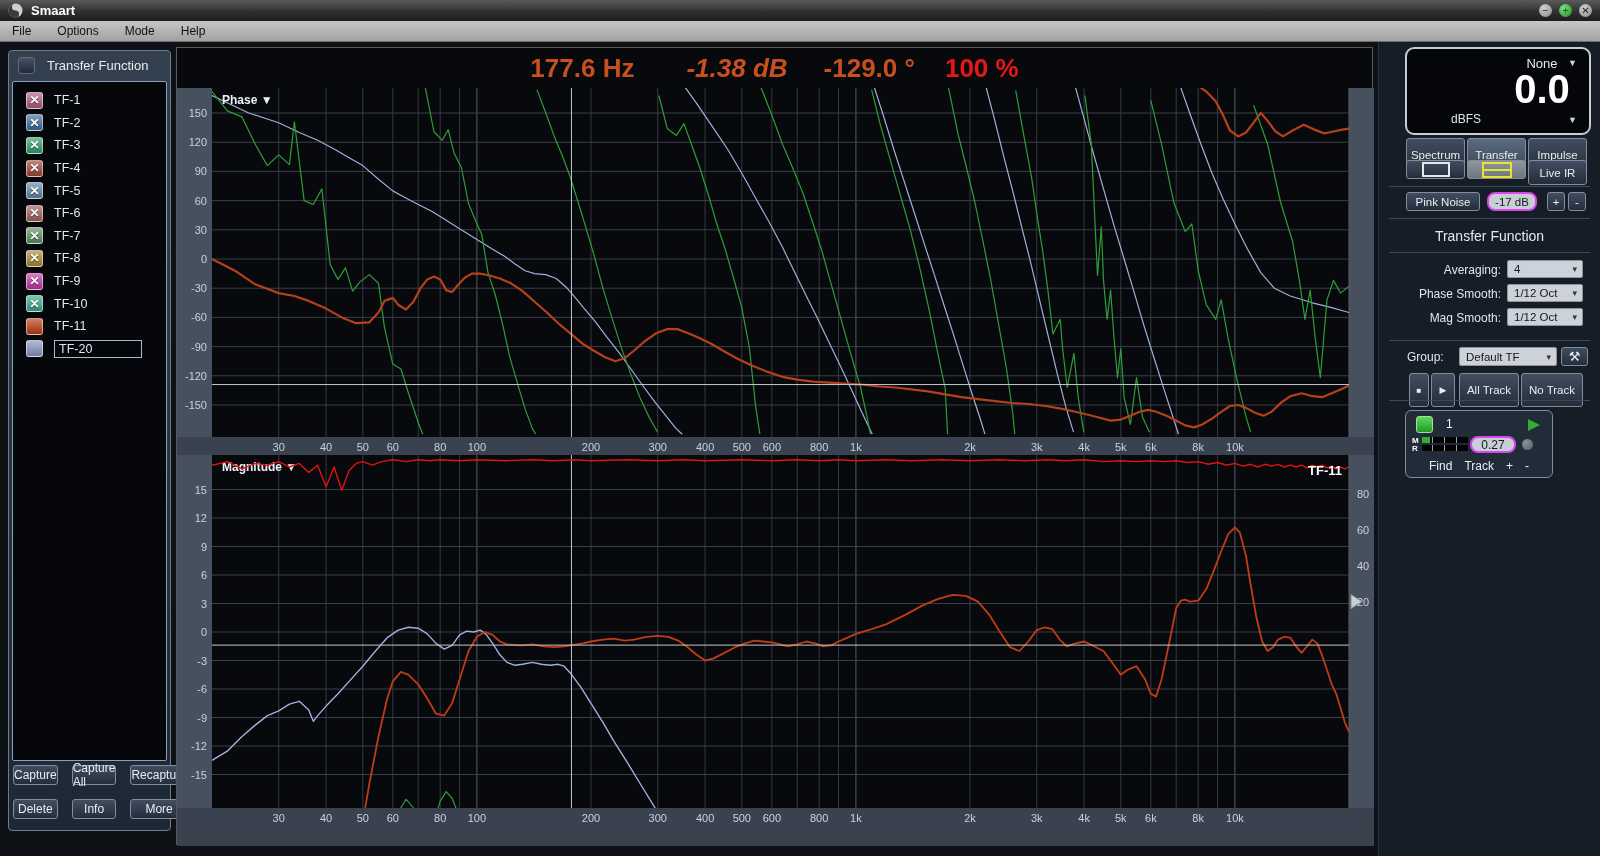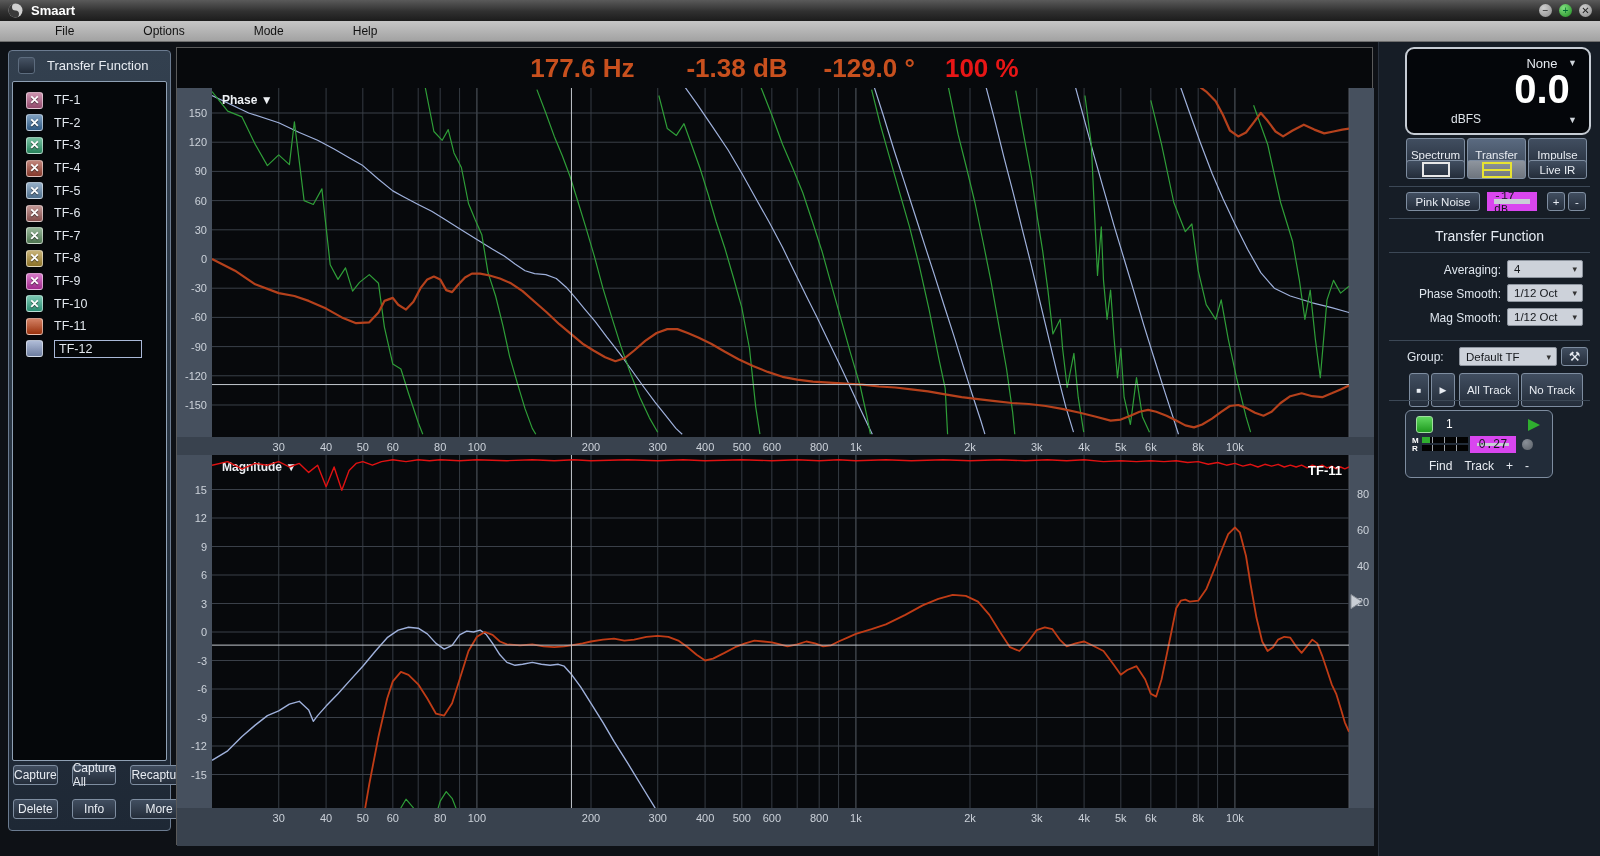--- a/index.html
+++ b/index.html
@@ -9,21 +9,21 @@
   
   #titlebar{left:0;top:0;width:1600px;height:21px;background:linear-gradient(#5a5a5a,#303030 55%,#1c1c1c);
             display:flex;align-items:center;border-bottom:1px solid #000;}
   #titlebar .title{color:#fff;font-weight:bold;font-size:13px;margin-left:8px;}
   .winbtns{position:absolute;right:8px;top:4px;display:flex;gap:7px;}
   .winbtn{width:13px;height:13px;border-radius:50%;display:flex;align-items:center;justify-content:center;
           font-size:10px;line-height:1;color:#222;background:radial-gradient(circle at 35% 30%,#cfcfcf,#8a8a8a);}
   .winbtn.grow{background:radial-gradient(circle at 35% 30%,#7fe07f,#1f8a1f);color:#063;}
   #menubar{left:0;top:21px;width:1600px;height:21px;background:linear-gradient(#c6c6c6,#a2a2a2);
            display:flex;align-items:center;gap:26px;padding-left:12px;border-bottom:1px solid #6e6e6e;box-sizing:border-box;}
-  #menubar span{font-size:12px;color:#111;cursor:default;margin-left:43px;}
+  #menubar span{font-size:12px;color:#111;cursor:default;}
   
   #leftpanel{left:8px;top:50px;width:163px;height:781px;box-sizing:border-box;
              background:linear-gradient(#33404f,#1e2835);border:1px solid #6b7b90;border-radius:4px;}
   #lp-header{position:absolute;left:0;top:0;width:100%;height:29px;display:flex;align-items:center;}
   #lp-header .sq{width:15px;height:15px;margin-left:9px;border-radius:3px;border:1px solid #5d6c7e;
                  background:linear-gradient(#465364,#222b38);}
   #lp-header .t{color:#e8ecf2;font-size:13px;margin-left:12px;}
   #tflist{position:absolute;left:3px;top:30px;width:155px;height:680px;box-sizing:border-box;
           background:#05070a;border:1px solid #8fa0b4;border-radius:2px;padding:7px 0 0 0;}
   .tfrow{display:flex;align-items:center;height:22.6px;padding-left:13px;cursor:default;}
@@ -33,37 +33,37 @@
   .tfrow .lbl{color:#e2e7ee;font-size:12.5px;margin-left:11px;}
   .tfrow .lbl.edit{border:1px solid #aab8d8;padding:1px 4px 1px 4px;width:78px;}
   #lp-buttons{position:absolute;left:4px;top:714px;width:155px;display:grid;grid-template-columns:1fr 1fr 1fr;gap:14px;}
   .btn{background:linear-gradient(#414e60,#242d3a);border:1px solid #7e8da0;border-radius:3px;color:#e8ecf2;
        font-size:12px;display:flex;align-items:center;justify-content:center;height:20px;box-sizing:border-box;cursor:default;}
   
   #chart{left:176px;top:47px;width:1197px;height:798px;background:#07090c;border:1px solid #5a5a5a;box-sizing:border-box;padding-left:6px;}
   #readout{position:absolute;left:0;top:0;width:100%;height:40px;display:flex;align-items:center;justify-content:center;}
   #readout span{font-weight:bold;font-size:26px;color:#c8501e;}
   #readout .freq{margin-right:52px;}
-  #readout .mag{margin-right:36px;}
+  #readout .mag{margin-right:36px;font-style:italic;}
   #readout .deg{margin-right:30px;}
   #readout .coh{color:#e81616;}
   svg{display:block;}
   
   #rightpanel{left:1378px;top:42px;width:222px;height:814px;background:#161d26;border-left:1px solid #2a323e;box-sizing:border-box;}
   #meterbox{position:absolute;left:26px;top:5px;width:186px;height:88px;background:#04060a;border:2px solid #c6ccd4;
             border-radius:9px;box-sizing:border-box;padding-left:44px;}
   #meterbox .src{position:absolute;top:7px;width:100%;text-align:center;color:#e6eaf0;font-size:13px;}
   #meterbox .big{position:absolute;top:18px;width:100%;text-align:center;color:#fff;font-size:40px;font-weight:bold;}
   #meterbox .unit{position:absolute;bottom:7px;width:100%;text-align:left;color:#dfe4ea;font-size:12px;}
   .dsml{position:absolute;right:12px;color:#cfd4da;font-size:9px;cursor:default;}
   .rp-btn{position:absolute;height:34px;font-size:11.5px;}
   .rp-btn.active{background:linear-gradient(#5a6a80,#3a4656);}
   .divider{position:absolute;left:10px;right:10px;height:1px;background:#3c4856;}
   .val{background:#c9ced6;color:#15181c;font-size:11.5px;display:flex;align-items:center;justify-content:center;
-       border-radius:0;border:7px solid #d946ef;box-sizing:border-box;cursor:default;font-family:Liberation Mono, monospace;}
+       border-radius:8px;border:2px solid #d946ef;box-sizing:border-box;cursor:default;}
   .drop{background:#cdd2da;color:#15181c;font-size:11.5px;display:flex;align-items:center;
         border-radius:2px;border:1px solid #8d949e;box-sizing:border-box;padding-left:6px;cursor:default;}
   .drop .arr{margin-left:auto;margin-right:5px;font-size:9px;color:#333;}
   .rp-label{position:absolute;color:#dfe6ee;font-size:12px;}
   #sect-title{position:absolute;top:186px;width:100%;text-align:center;color:#e4eaf2;font-size:14px;}
   .setrow-label{position:absolute;width:122px;text-align:right;color:#dfe6ee;font-size:12px;}
   #trackbox{position:absolute;left:26px;top:368px;width:148px;height:68px;background:#222c39;
             border:1px solid #7e8da0;border-radius:6px;box-sizing:border-box;}
   #trackbox .gsq{position:absolute;left:10px;top:5px;width:17px;height:17px;border-radius:3px;
                  background:linear-gradient(#5fd75f,#1f9a1f);border:1px solid #9fdf9f;box-sizing:border-box;}
@@ -153,21 +153,21 @@
         <div class="tfrow">
           <div class="swatch" style="background: linear-gradient(rgba(255, 255, 255, 0.35), rgba(0, 0, 0, 0.18)), rgb(53, 171, 138);">✕</div>
           <span class="lbl">TF-10</span>
         </div>
         <div class="tfrow">
           <div class="swatch" style="background: linear-gradient(rgba(255, 255, 255, 0.35), rgba(0, 0, 0, 0.18)), rgb(187, 60, 16);"></div>
           <span class="lbl">TF-11</span>
         </div>
         <div class="tfrow">
           <div class="swatch" style="background: linear-gradient(rgba(255, 255, 255, 0.35), rgba(0, 0, 0, 0.18)), rgb(133, 152, 194);"></div>
-          <span class="lbl edit">TF-12</span>
+          <span class="lbl edit">TF-20</span>
         </div>
       </div>
     <div id="lp-buttons">
         <div class="btn">Capture</div>
         <div class="btn">Capture All</div>
         <div class="btn">Recapture</div>
         <div class="btn">Delete</div>
         <div class="btn">Info</div>
         <div class="btn">More</div>
       </div>
@@ -390,21 +390,21 @@
     <div class="btn rp-btn" style="left:27px;top:96px;width:59px">Spectrum</div>
     <div class="btn rp-btn active" style="left:88px;top:96px;width:59px">Transfer</div>
     <div class="btn rp-btn" style="left:149px;top:96px;width:59px">Impulse</div>
 
     <div class="btn rp-btn" style="left:27px;top:118px;width:59px;height:19px">
       <span class="viewicon1"></span>
     </div>
     <div class="btn rp-btn" style="left:88px;top:118px;width:59px;height:19px;background:linear-gradient(#8e959e,#6e757e)">
       <span class="viewicon2"></span>
     </div>
-    <div class="btn rp-btn" style="left:149px;top:118px;width:59px;height:19px">Live IR</div>
+    <div class="btn rp-btn" style="left:149px;top:118px;width:59px;height:25px">Live IR</div>
 
     <div class="divider" style="top:144px"></div>
 
     <div class="btn rp-btn" style="left:27px;top:150px;width:74px;height:19px">Pink Noise</div>
     <div class="val" style="position:absolute;left:108px;top:150px;width:50px;height:19px">-17 dB</div>
     <div class="btn rp-btn" style="left:168px;top:150px;width:18px;height:19px">+</div>
     <div class="btn rp-btn" style="left:189px;top:150px;width:18px;height:19px">-</div>
 
     <div class="divider" style="top:176px"></div>
     <div id="sect-title">Transfer Function</div>

